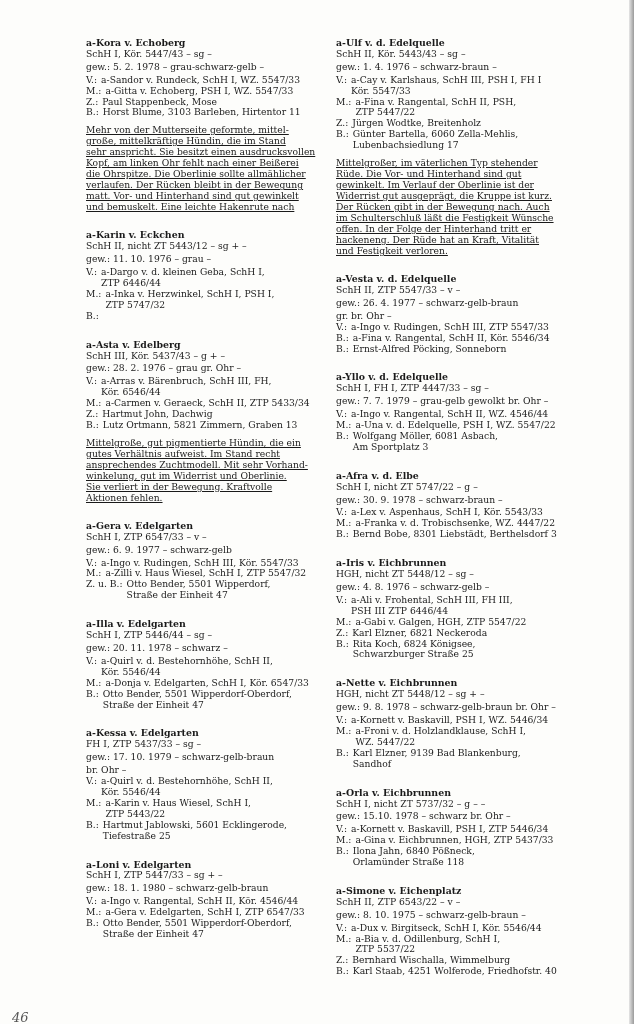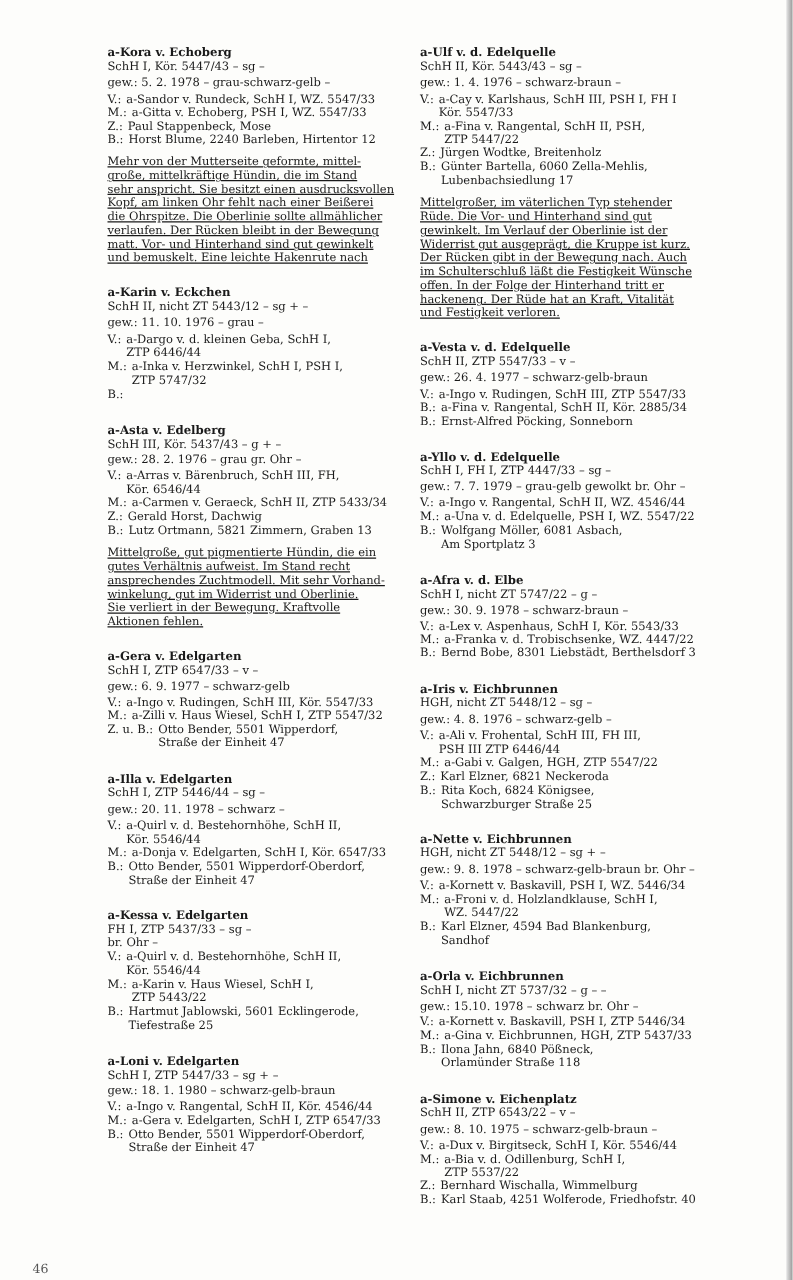--- a/index.html
+++ b/index.html
@@ -18,21 +18,21 @@
   .col-right { left: 336px; width: 290px; }
   .entry { margin-bottom: 18px; font-size: 9.2px; line-height: 10.9px; }
   .name { font-weight: bold; font-size: 9.4px; }
   .line { white-space: nowrap; }
   .gew { margin-top: 2px; margin-bottom: 2px; }
   .ped { display: flex; white-space: nowrap; }
   .ped .lbl { flex: 0 0 auto; padding-right: 4px; }
   .ped .txt { display: flex; flex-direction: column; justify-content: flex-end; }
   .desc { margin-top: 6px; font-size: 9.2px; line-height: 11px; }
   .desc span { display: block; white-space: nowrap; text-decoration: underline; }
-  .page-num { position: absolute; left: 26px; top: 1010px; font-size: 10px; color: #555; }
+  .page-num { position: absolute; left: 12px; top: 1010px; font-size: 13px; color: #555; font-style: italic; }
 </style>
 </head>
 <body>
 
 <div class="right-edge"></div>
 
 <div class="col col-left" id="col-left">
     <div class="entry">
       <div class="name line">a-Kora v. Echoberg</div>
       <div class="line">SchH I, Kör. 5447/43 – sg –</div>
@@ -51,21 +51,21 @@
       </div>
       <div class="ped">
         <span class="lbl">Z.:</span>
         <span class="txt">
           <span>Paul Stappenbeck, Mose</span>
         </span>
       </div>
       <div class="ped">
         <span class="lbl">B.:</span>
         <span class="txt">
-          <span>Horst Blume, 2240 Barleben, Hirtentor 12</span>
+          <span>Horst Blume, 3103 Barleben, Hirtentor 11</span>
         </span>
       </div>
       <div class="desc">
         <span>Mehr von der Mutterseite geformte, mittel-</span>
         <span>große, mittelkräftige Hündin, die im Stand</span>
         <span>sehr anspricht. Sie besitzt einen ausdrucksvollen</span>
         <span>Kopf, am linken Ohr fehlt nach einer Beißerei</span>
         <span>die Ohrspitze. Die Oberlinie sollte allmählicher</span>
         <span>verlaufen. Der Rücken bleibt in der Bewegung</span>
         <span>matt. Vor- und Hinterhand sind gut gewinkelt</span>
@@ -107,21 +107,21 @@
       </div>
       <div class="ped">
         <span class="lbl">M.:</span>
         <span class="txt">
           <span>a-Carmen v. Geraeck, SchH II, ZTP 5433/34</span>
         </span>
       </div>
       <div class="ped">
         <span class="lbl">Z.:</span>
         <span class="txt">
-          <span>Gerald Horst, Dachwig</span>
+          <span>Hartmut John, Dachwig</span>
         </span>
       </div>
       <div class="ped">
         <span class="lbl">B.:</span>
         <span class="txt">
           <span>Lutz Ortmann, 5821 Zimmern, Graben 13</span>
         </span>
       </div>
       <div class="desc">
         <span>Mittelgroße, gut pigmentierte Hündin, die ein</span>
@@ -177,20 +177,21 @@
         <span class="lbl">B.:</span>
         <span class="txt">
           <span>Otto Bender, 5501 Wipperdorf-Oberdorf,</span>
           <span>Straße der Einheit 47</span>
         </span>
       </div>
     </div>
     <div class="entry">
       <div class="name line">a-Kessa v. Edelgarten</div>
       <div class="line">FH I, ZTP 5437/33 – sg –</div>
+      <div class="line gew">gew.: 17. 10. 1979 – schwarz-gelb-braun</div>
       <div class="line">br. Ohr –</div>
       <div class="ped">
         <span class="lbl">V.:</span>
         <span class="txt">
           <span>a-Quirl v. d. Bestehornhöhe, SchH II,</span>
           <span>Kör. 5546/44</span>
         </span>
       </div>
       <div class="ped">
         <span class="lbl">M.:</span>
@@ -273,30 +274,31 @@
         <span>im Schulterschluß läßt die Festigkeit Wünsche</span>
         <span>offen. In der Folge der Hinterhand tritt er</span>
         <span>hackeneng. Der Rüde hat an Kraft, Vitalität</span>
         <span>und Festigkeit verloren.</span>
       </div>
     </div>
     <div class="entry">
       <div class="name line">a-Vesta v. d. Edelquelle</div>
       <div class="line">SchH II, ZTP 5547/33 – v –</div>
       <div class="line gew">gew.: 26. 4. 1977 – schwarz-gelb-braun</div>
+      <div class="line">gr. br. Ohr –</div>
       <div class="ped">
         <span class="lbl">V.:</span>
         <span class="txt">
           <span>a-Ingo v. Rudingen, SchH III, ZTP 5547/33</span>
         </span>
       </div>
       <div class="ped">
         <span class="lbl">B.:</span>
         <span class="txt">
-          <span>a-Fina v. Rangental, SchH II, Kör. 2885/34</span>
+          <span>a-Fina v. Rangental, SchH II, Kör. 5546/34</span>
         </span>
       </div>
       <div class="ped">
         <span class="lbl">B.:</span>
         <span class="txt">
           <span>Ernst-Alfred Pöcking, Sonneborn</span>
         </span>
       </div>
     </div>
     <div class="entry">
@@ -390,21 +392,21 @@
       <div class="ped">
         <span class="lbl">M.:</span>
         <span class="txt">
           <span>a-Froni v. d. Holzlandklause, SchH I,</span>
           <span>WZ. 5447/22</span>
         </span>
       </div>
       <div class="ped">
         <span class="lbl">B.:</span>
         <span class="txt">
-          <span>Karl Elzner, 4594 Bad Blankenburg,</span>
+          <span>Karl Elzner, 9139 Bad Blankenburg,</span>
           <span>Sandhof</span>
         </span>
       </div>
     </div>
     <div class="entry">
       <div class="name line">a-Orla v. Eichbrunnen</div>
       <div class="line">SchH I, nicht ZT 5737/32 – g – –</div>
       <div class="line gew">gew.: 15.10. 1978 – schwarz br. Ohr –</div>
       <div class="ped">
         <span class="lbl">V.:</span>

